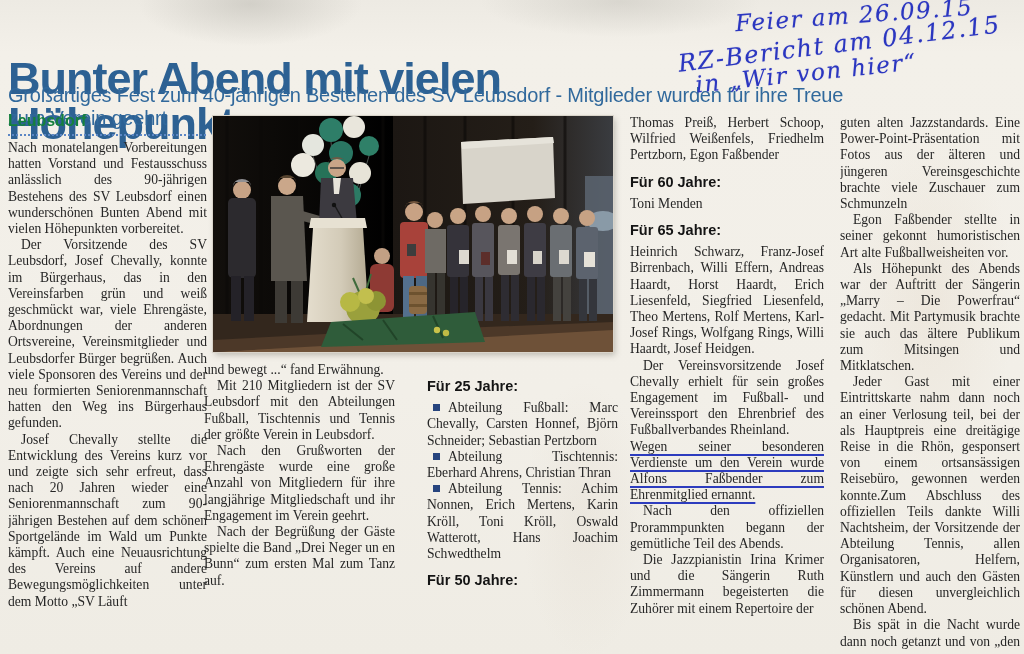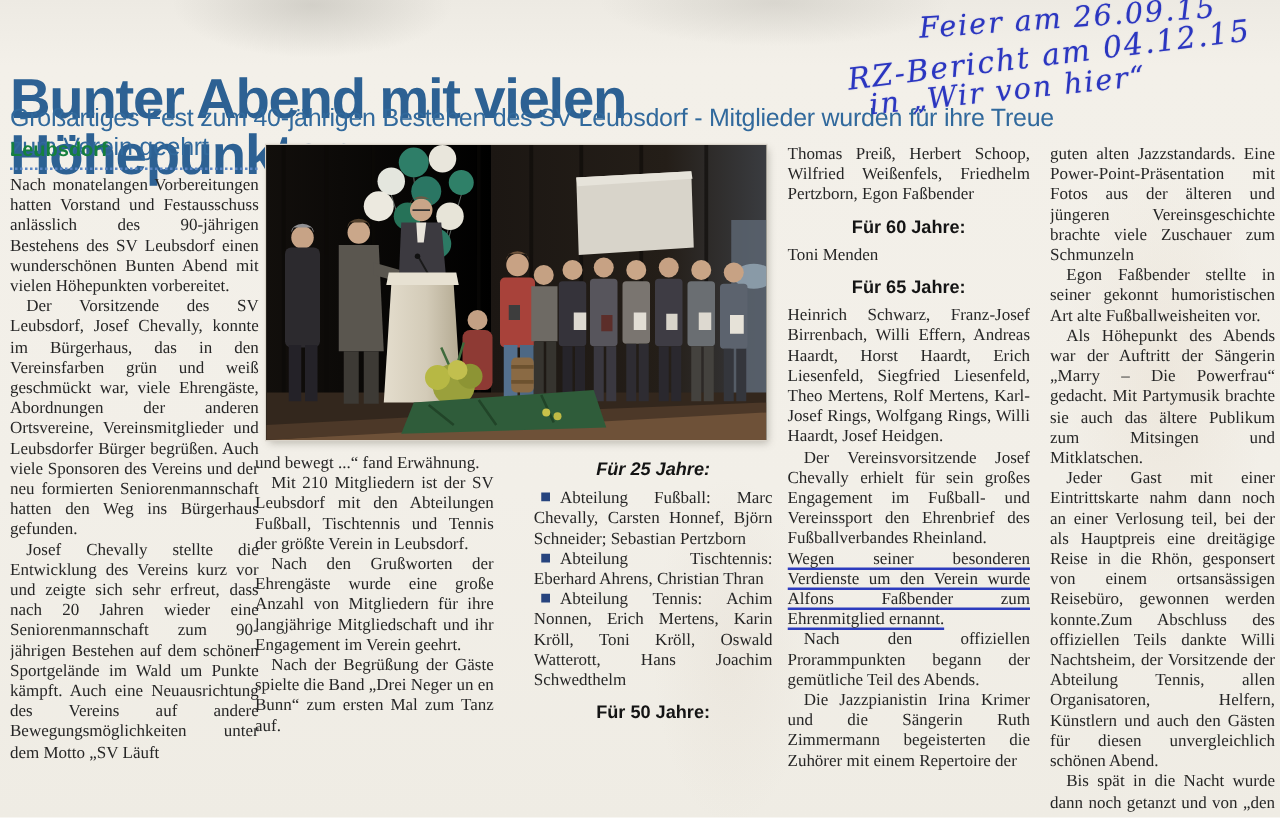--- a/index.html
+++ b/index.html
@@ -56,24 +56,24 @@
   }
   .col1{left:8px;top:140px;width:199px;height:508px;}
   .col2{left:204px;top:362px;width:191px;height:288px;}
   .col3{left:427px;top:366px;width:191px;height:288px;}
   .col4{left:630px;top:115px;width:194px;height:536px;}
   .col5{left:840px;top:115px;width:180px;height:536px;}
   .blk{margin:0;}
   .blk.ind{text-indent:13px;}
   .blk.h{
     font-family:"Liberation Sans",sans-serif;font-weight:700;
-    font-size:14.5px;color:#141414;text-align:center;
+    font-size:14.5px;color:#141414;text-align:left;
     margin:10px 0 6px;text-indent:0;
   }
-  .blk.h:first-child{margin-top:2px;font-style:italic;}
+  .blk.h:first-child{margin-top:12px;}
   .blk.ul-ink{
     text-decoration:underline;
     text-decoration-color:#2d3cbe;
     text-decoration-thickness:2px;
     text-underline-offset:3px;
     text-decoration-skip-ink:none;
   }
   .sq{display:inline-block;width:7px;height:7px;background:#27447e;
     margin:0 8px 1px 6px;}
 </style>

